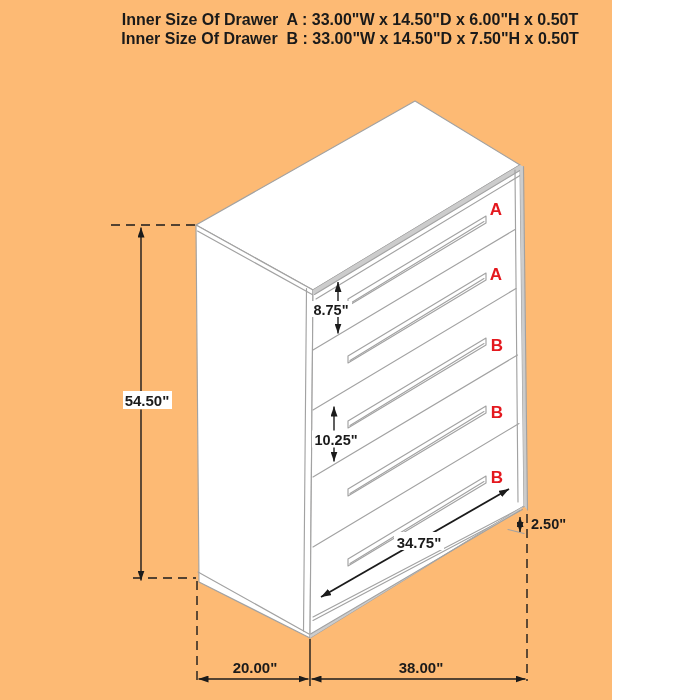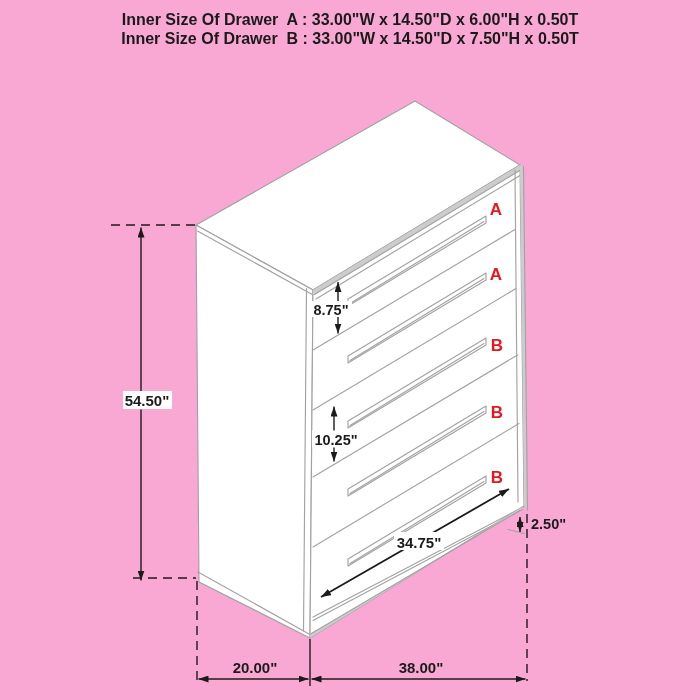--- a/index.html
+++ b/index.html
@@ -1,16 +1,16 @@
 <!DOCTYPE html>
 <html><head>
 <meta charset="utf-8">
 <style>
   html, body { margin: 0; padding: 0; background: #ffffff; }
-  .stage { position: relative; width: 700px; height: 700px; background: #f9a8d4; overflow: hidden; text-decoration: underline; }
+  .stage { position: relative; width: 612px; height: 700px; background: #fdba74; overflow: hidden; text-decoration: underline; }
   svg { display: block; }
   text { font-family: "Liberation Sans", "DejaVu Sans", sans-serif; }
   .title-text { font-size: 16px; font-weight: bold; fill: #1a1a1a; white-space: pre; }
   .dim-text  { font-size: 15px; font-weight: bold; fill: #1b1b1b; }
   .dim-text-sm { font-size: 14.5px; font-weight: bold; fill: #1b1b1b; }
   .drawer-letter { font-size: 17px; font-weight: bold; }
   .furn { stroke: #a2a2a2; stroke-width: 1.15; fill: none; stroke-linejoin: round; stroke-linecap: round; }
   .furn-fill { stroke: #a2a2a2; stroke-width: 1.15; fill: #ffffff; stroke-linejoin: round; }
   .band { fill: #cccccc; stroke: none; }
   .dim  { stroke: #1b1b1b; stroke-width: 1.4; fill: none; }

